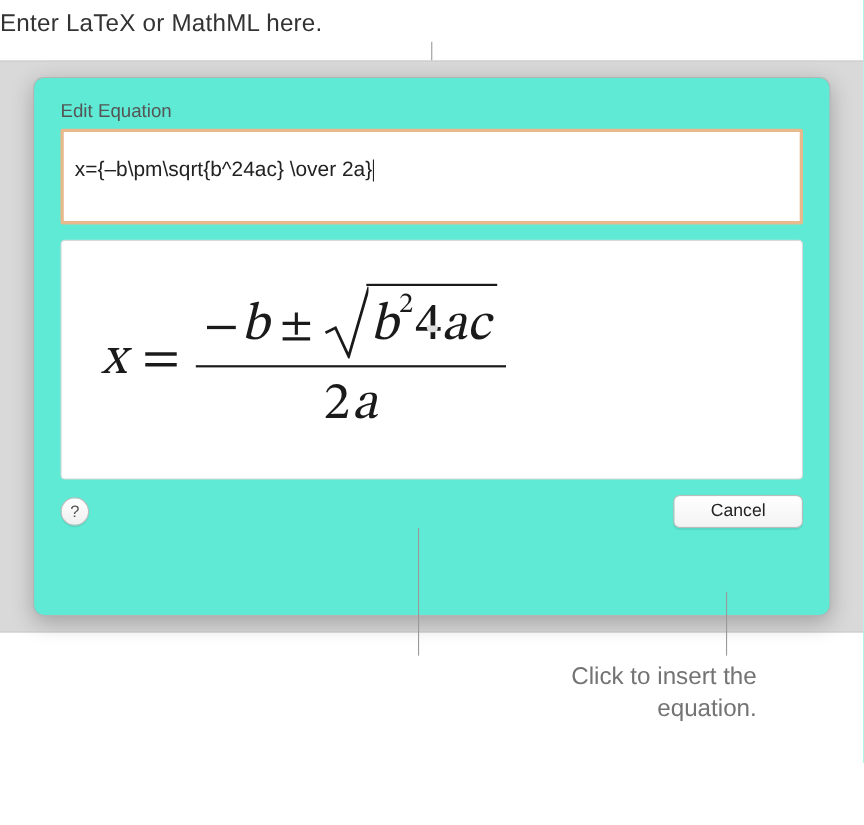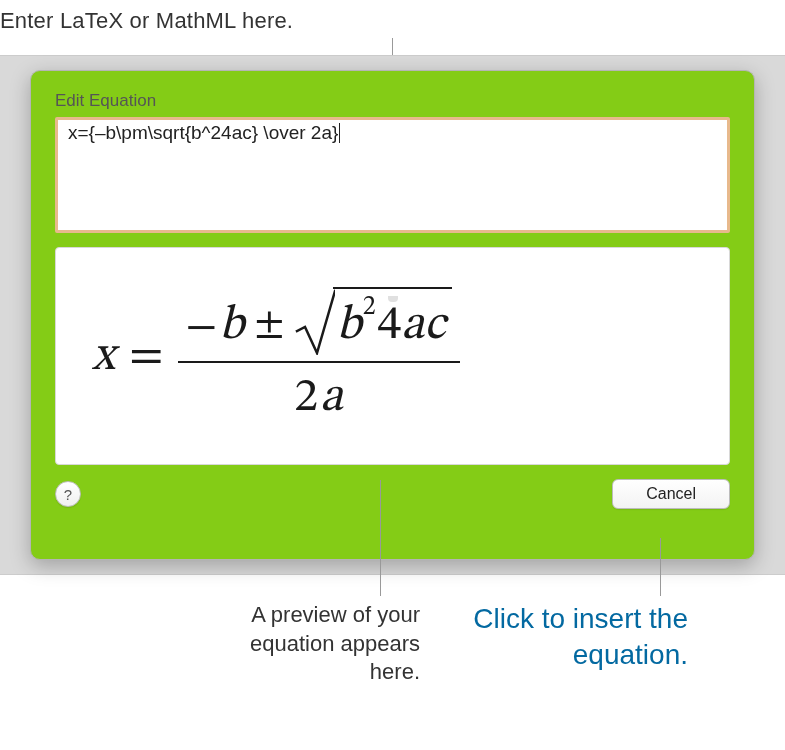--- a/index.html
+++ b/index.html
@@ -37,39 +37,39 @@
       background: #d9d9d9;
       border-top: 1px solid #ccc;
       border-bottom: 1px solid #ccc;
     }
     .dialog {
       position: absolute;
       top: 70px;
       left: 30px;
       width: 725px;
       height: 490px;
-      background: #84cc16;
+      background: #5eead4;
       border: 1px solid #b5b5b5;
       border-radius: 10px;
       box-shadow: 0 6px 20px rgba(0,0,0,0.25);
       padding: 20px 24px 16px 24px;
     }
     .dialog-title {
       font-size: 17px;
       color: #555;
       margin-bottom: 6px;
       font-weight: 400;
     }
     .input-area {
       width: 100%;
-      height: 116px;
+      height: 87px;
       background: #ffffff;
       border: 3px solid #e8b98c;
       border-radius: 2px;
-      padding: 2px 10px;
+      padding: 24px 10px;
       font-family: "Helvetica Neue", Arial, sans-serif;
       font-size: 19px;
       color: #222;
       resize: none;
       outline: none;
       position: relative;
     }
     .input-text {
       display: inline;
     }
@@ -195,22 +195,22 @@
       width: 1px;
       height: 58px;
       background: #999;
     }
     .callout-insert-text {
       position: absolute;
       left: 468px;
       top: 46px;
       width: 220px;
       text-align: right;
-      font-size: 28px;
-      color: #0369a1;
+      font-size: 22px;
+      color: #737373;
       line-height: 1.3;
     }
     .notch {
       position: absolute;
       left: 50%;
       transform: translateX(-50%);
       top: 225px;
       width: 10px;
       height: 6px;
       background: #e0e0e0;
@@ -265,16 +265,15 @@
 
   <div class="button-row">
     <div class="help-btn">?</div>
     <div class="spacer"></div>
     <button class="macbtn">Cancel</button>
   </div>
 </div>
 
 <div class="callout-bottom-wrap">
   <div class="callout-line-preview"></div>
-  <div class="callout-preview-text">A preview of your equation appears here.</div>
   <div class="callout-line-insert"></div>
   <div class="callout-insert-text">Click to insert the equation.</div>
 </div>
 
 </body></html>

